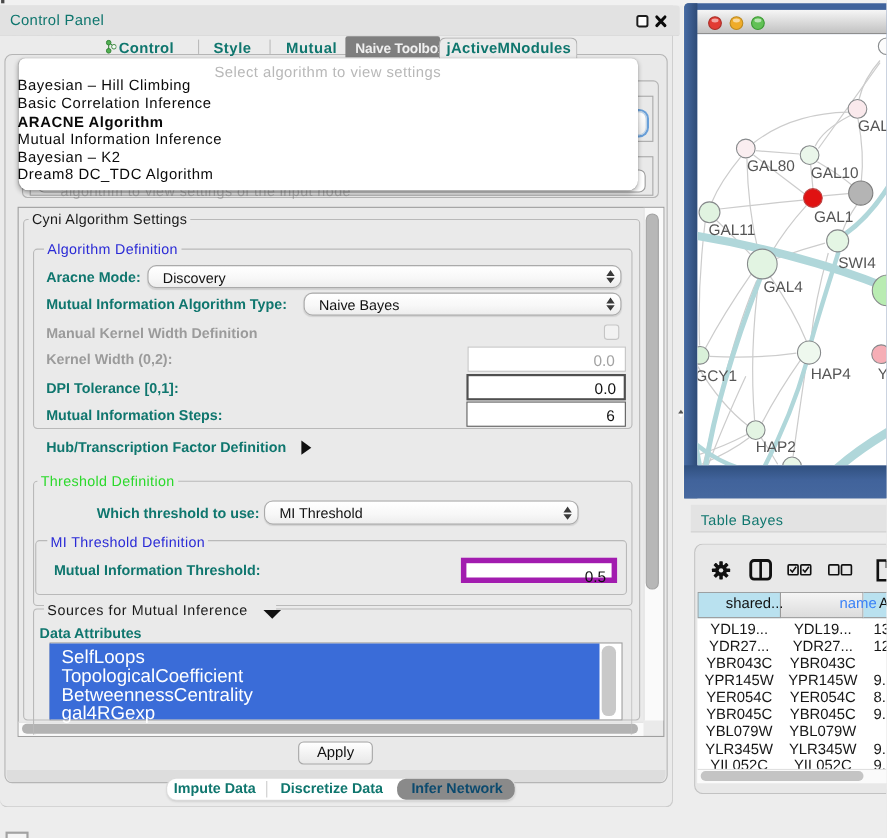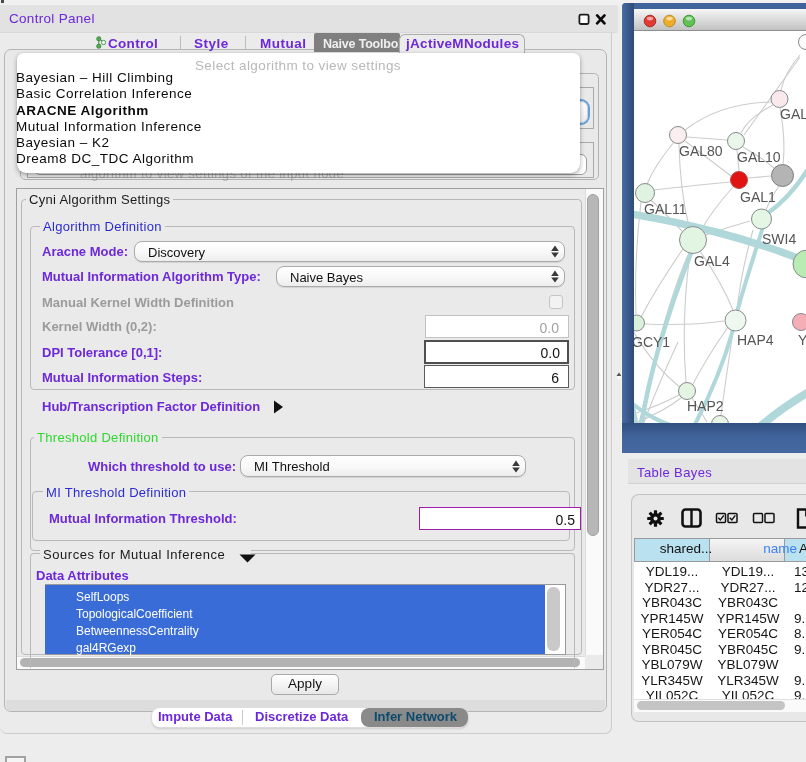--- a/index.html
+++ b/index.html
@@ -1,20 +1,20 @@
 <!DOCTYPE html>
 <html><head>
 <meta charset="utf-8">
 <style>
   * { margin:0; padding:0; box-sizing:border-box; }
   html,body { width:806px; height:762px; overflow:hidden; }
   body { font-family:"Liberation Sans", sans-serif; background:#ededed; position:relative; }
   .abs { position:absolute; }
   .b { font-weight:bold; }
-  .lbl { font-size:13px; color:#6d28d9; white-space:nowrap; line-height:1; }
+  .lbl { font-size:13px; color:#0f766e; white-space:nowrap; line-height:1; }
   .combo { position:absolute; border:1px solid #aaaaaa; border-radius:8px;
            background:linear-gradient(#ffffff,#f8f8f8 55%,#ededed); box-shadow:0 1px 1px rgba(0,0,0,0.10);
            font-size:13px; color:#111; }
   .combo .ct { position:absolute; left:13px; top:4px; line-height:1; }
   .combo svg { position:absolute; right:4px; top:50%; margin-top:-6.5px; }
   .tfield { position:absolute; background:#fff; font-size:14px; color:#111; text-align:right; }
   .gbox { position:absolute; border:1px solid #b9b9b9; border-radius:4px; }
   .gtitle { position:absolute; font-size:13px; line-height:1; background:#eaeaea; padding:0 3px; white-space:nowrap; letter-spacing:0.3px; }
 </style>
 </head>
@@ -55,21 +55,21 @@
   <div class="abs" style="left:399px;top:0px;width:126px;height:22px;border:1px solid #adadad;border-bottom:none;border-radius:6px 6px 0 0;background:#ebebeb;"></div>
   <div class="abs lbl" style="left:406px;top:3px;font-weight:600;font-size:13.5px;letter-spacing:0.3px;">jActiveMNodules</div>
 </div>
 
 <div class="gbox" style="left:20px;top:73px;width:579px;height:107px;border-radius:5px;border-color:#b3b3b3;"></div>
 <div class="abs" style="left:27px;top:87px;width:567px;height:42px;border:1px solid #a9a9a9;"></div>
 <div class="abs" style="left:27px;top:142px;width:567px;height:36px;border:1px solid #a9a9a9;"></div>
 <div class="abs" style="left:34px;top:154px;width:553px;height:21px;border-radius:6px;background:#fff;border:1px solid #9c9c9c;"></div>
 <div class="abs" style="left:34px;top:101px;width:554px;height:22px;border-radius:7px;background:linear-gradient(#fff,#eee);border:1px solid #bcd2e8;box-shadow:0 0 0 2px rgba(91,151,214,0.9);"></div>
 
-<div class="abs" style="left:32px;top:166px;font-size:13px;color:rgba(115,115,115,0.45);letter-spacing:0.4px;white-space:nowrap;padding-left:48px;">algorithm to view settings of the input node</div>
+<div class="abs" style="left:7px;top:166px;font-size:13px;color:rgba(115,115,115,0.45);letter-spacing:0.4px;white-space:nowrap;padding-left:48px;">algorithm to view settings of the input node</div>
 
 <div class="abs" id="dropdown" style="left:17px;top:53px;width:563px;height:120px;background:#fff;border-radius:6px 6px 9px 9px;box-shadow:0 2px 5px rgba(0,0,0,0.32), 0 0 1px rgba(0,0,0,0.2);"></div>
 <div class="abs" style="left:190px;top:59px;width:216px;text-align:center;font-size:13.5px;letter-spacing:0.4px;color:#b8b8b8;line-height:1;white-space:nowrap;">Select algorithm to view settings</div>
 <div class="abs" style="left:16px;top:70px;font-size:13.5px;letter-spacing:0.5px;color:#0a0a0a;line-height:16.3px;white-space:nowrap;">Bayesian – Hill Climbing<br>Basic Correlation Inference<br><span class="b">ARACNE Algorithm</span><br>Mutual Information Inference<br>Bayesian – K2<br>Dream8 DC_TDC Algorithm</div>
 
 <div class="abs" style="left:16px;top:188px;width:588px;height:482px;background:#eaeaea;border:1px solid #9f9f9f;"></div>
 
 <div class="abs" style="left:585px;top:189px;width:18px;height:466px;background:#fafafa;border-left:1px solid #dcdcdc;"></div>
 <div class="abs" style="left:587px;top:194px;width:12px;height:342px;background:#b7b7b7;border:1px solid #a2a2a2;border-radius:6px;"></div>
 
@@ -123,34 +123,34 @@
   <div class="ct">MI Threshold</div>
   <svg width="10" height="13" viewBox="0 0 10 13">
       <path d="M5 0.5 L8.8 6 L1.2 6 Z M5 12.5 L8.8 7.5 L1.2 7.5 Z" fill="#3a3a3a"></path>
     </svg>
 </div>
 
 <div class="gbox" style="left:32px;top:491px;width:538px;height:50px;"></div>
 <div class="gtitle" style="left:43px;top:486px;color:#2b2bd6;">MI Threshold Definition</div>
 
 <div class="abs lbl b" style="left:49px;top:512px;">Mutual Information Threshold:</div>
-<div class="tfield" style="left:419px;top:507px;width:162px;height:23px;border:1px solid #a21caf;padding:4px 5px 0 0;">0.5</div>
+<div class="tfield" style="left:419px;top:507px;width:142px;height:23px;border:5px solid #a21caf;padding:4px 5px 0 0;">0.5</div>
 
 <div class="gbox" style="left:30px;top:553px;width:545px;height:115px;border-bottom:none;border-radius:4px 4px 0 0;"></div>
 <div class="gtitle" style="left:40px;top:548px;color:#1a1a1a;padding-right:26px;letter-spacing:0.55px;">Sources for Mutual Inference</div>
 <svg class="abs" width="17" height="9" viewBox="0 0 17 9" style="left:239px;top:554px;">
     <path d="M0.5 0.5 L16.5 0.5 L8.5 8.5 Z" fill="#111"></path>
   </svg>
 
 <div class="abs lbl b" style="left:36px;top:569px;">Data Attributes</div>
 
 <div class="abs" style="left:45px;top:584px;width:521px;height:71px;background:#fff;border:1px solid #999;"></div>
 <div class="abs" style="left:45px;top:585px;width:500px;height:69px;background:#3a6cd8;"></div>
 <div class="abs" style="left:547px;top:587px;width:13px;height:64px;background:#c9c9c9;border-radius:6px;"></div>
-<div class="abs" style="left:56px;top:589px;font-size:12px;color:#fff;line-height:17px;white-space:nowrap;margin-left:20px;">SelfLoops<br>TopologicalCoefficient<br>BetweennessCentrality<br>gal4RGexp</div>
+<div class="abs" style="left:56px;top:589px;font-size:17px;color:#fff;line-height:17px;white-space:nowrap;">SelfLoops<br>TopologicalCoefficient<br>BetweennessCentrality<br>gal4RGexp</div>
 
 <div class="abs" style="left:271px;top:674px;width:68px;height:21px;border:1px solid #a8a8a8;border-radius:5px;background:linear-gradient(#ffffff,#f2f2f2 55%,#e8e8e8);text-align:center;font-size:13.5px;color:#111;padding-top:1px;">Apply</div>
 
 <div class="abs" style="left:152px;top:708px;width:316px;height:19px;background:#fff;border-radius:8px;box-shadow:0 0 0 1px #dcdcdc, 0 1.5px 2.5px rgba(0,0,0,0.18);"></div>
 <div class="abs" style="left:361px;top:708px;width:107px;height:19px;background:#8a8a8a;border-radius:8px;"></div>
 <div class="abs" style="left:242px;top:710px;width:1px;height:15px;background:#ccc;"></div>
 <div class="abs lbl b" style="left:158px;top:710px;">Impute Data</div>
 <div class="abs lbl b" style="left:255px;top:710px;">Discretize Data</div>
 <div class="abs lbl b" style="left:374px;top:710px;color:#0c4a6e;">Infer Network</div>
 

